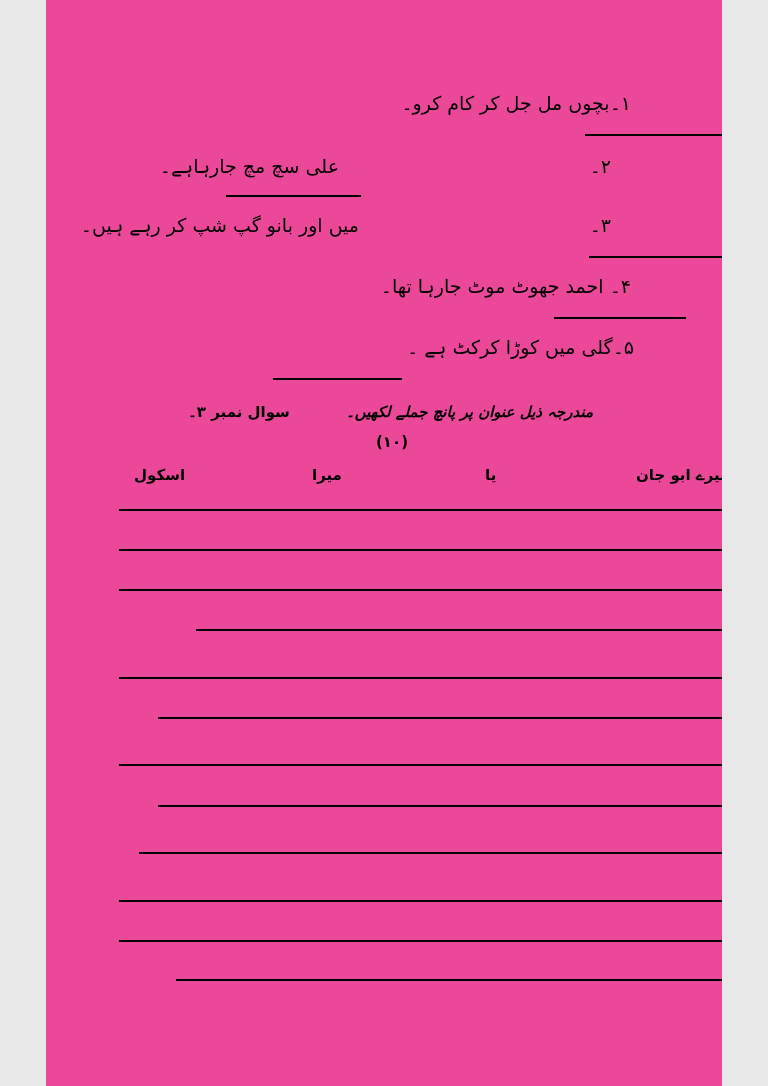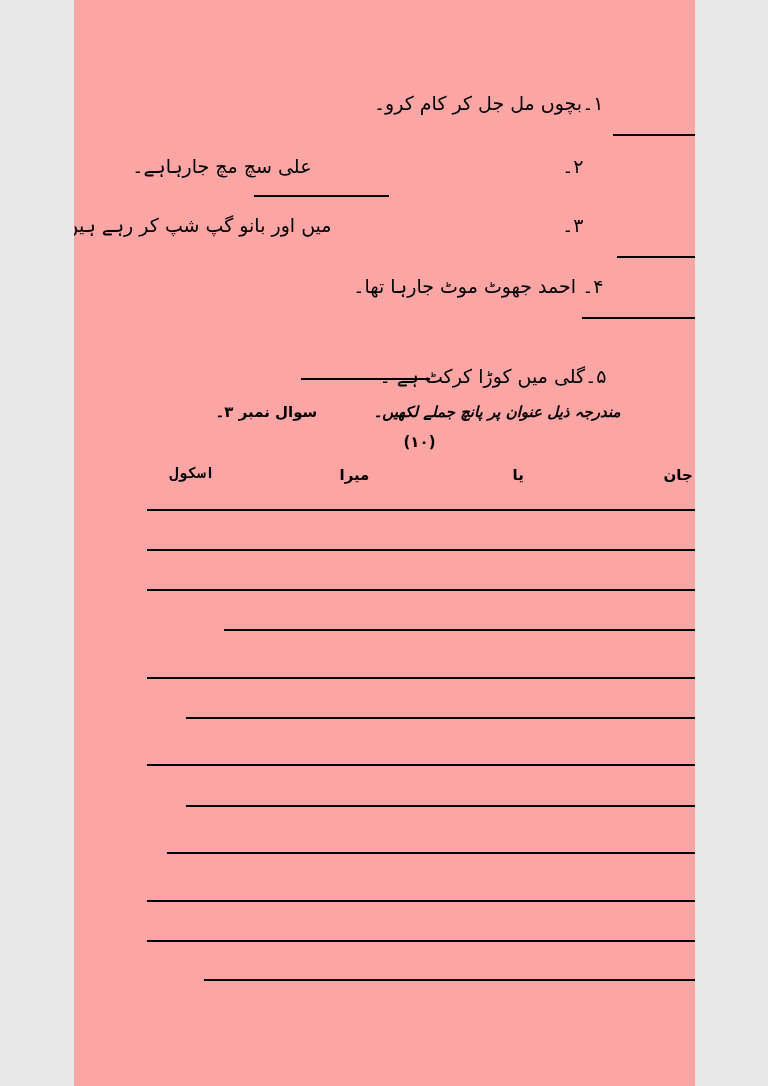--- a/index.html
+++ b/index.html
@@ -1,20 +1,20 @@
 <!DOCTYPE html>
 <html lang="ur"><head>
 <meta charset="utf-8">
 <style>
   html,body{margin:0;padding:0;background:#e8e8e8;}
   #page{
     position:relative;
-    width:621px;height:1086px;
+    width:676px;height:1086px;
     margin:0 auto;
-    background:#fca5a5;
+    background:#ec4899;
     overflow:hidden;
     font-family:"DejaVu Sans", sans-serif;
   }
   .u{
     position:absolute;
     direction:rtl;
     unicode-bidi:isolate;
     white-space:nowrap;
     color:#000;
     font-size:19px;
@@ -36,27 +36,27 @@
   <div class="u" style="top:90px; right:91px;">۱۔بچوں مل جل کر کام کرو۔</div>
 
   <div class="u" style="top:153px; right:111px;">۲۔</div>
   <div class="u" style="top:153px; right:383px;">علی سچ مچ جارہاہے۔</div>
 
   <div class="u" style="top:212px; right:111px;">۳۔</div>
   <div class="u" style="top:212px; right:363px;text-align:center;">میں اور بانو گپ شپ کر رہے ہیں۔</div>
 
   <div class="u" style="top:273px; right:91px;">۴۔ احمد جھوٹ موٹ جارہا تھا۔</div>
 
-  <div class="u" style="top:334px; right:88px;margin-top:29px;">۵۔گلی میں کوڑا کرکٹ ہے ۔</div>
+  <div class="u" style="top:334px; right:88px;">۵۔گلی میں کوڑا کرکٹ ہے ۔</div>
 
   <div class="u bold" style="top:399px; left:142px;">سوال نمبر ۳۔</div>
   <div class="u bold" style="top:399px; left:300px;font-style:italic;">مندرجہ ذیل عنوان پر پانچ جملے لکھیں۔</div>
   <div class="u bold" style="top:429px; left:330px;">(۱۰)</div>
 
-  <div class="u bold" style="top:462px; left:96px;font-family:Liberation Mono, monospace;">اسکول</div>
+  <div class="u bold" style="top:462px; left:88px;">اسکول</div>
   <div class="u bold" style="top:462px; left:266px;">میرا</div>
   <div class="u bold" style="top:462px; left:439px;">یا</div>
   <div class="u bold" style="top:462px; left:550px;margin-left:40px;">میرے ابو جان</div>
 
   <div id="lines-layer">
       <div class="hline" style="left: 539px; top: 134px; width: 137px;"></div>
       <div class="hline" style="left: 180px; top: 195px; width: 135px;"></div>
       <div class="hline" style="left: 543px; top: 256px; width: 133px;"></div>
       <div class="hline" style="left: 508px; top: 317px; width: 132px;"></div>
       <div class="hline" style="left: 227px; top: 378px; width: 129px;"></div>

